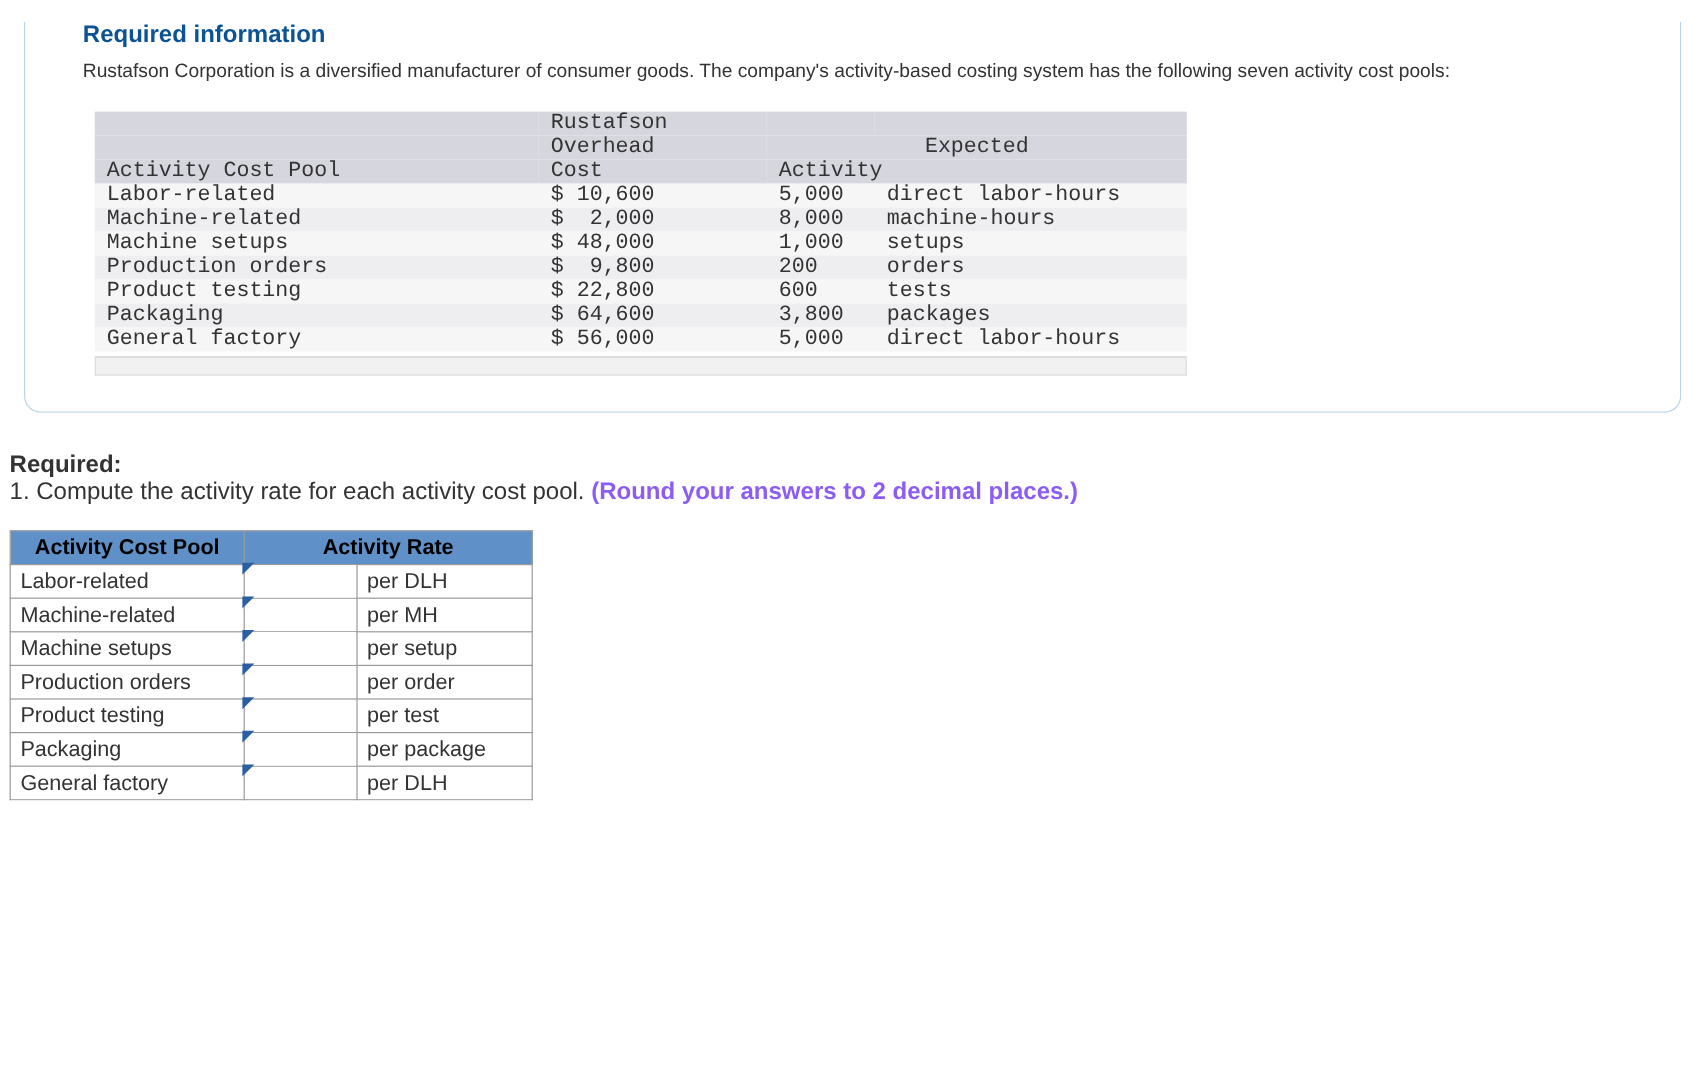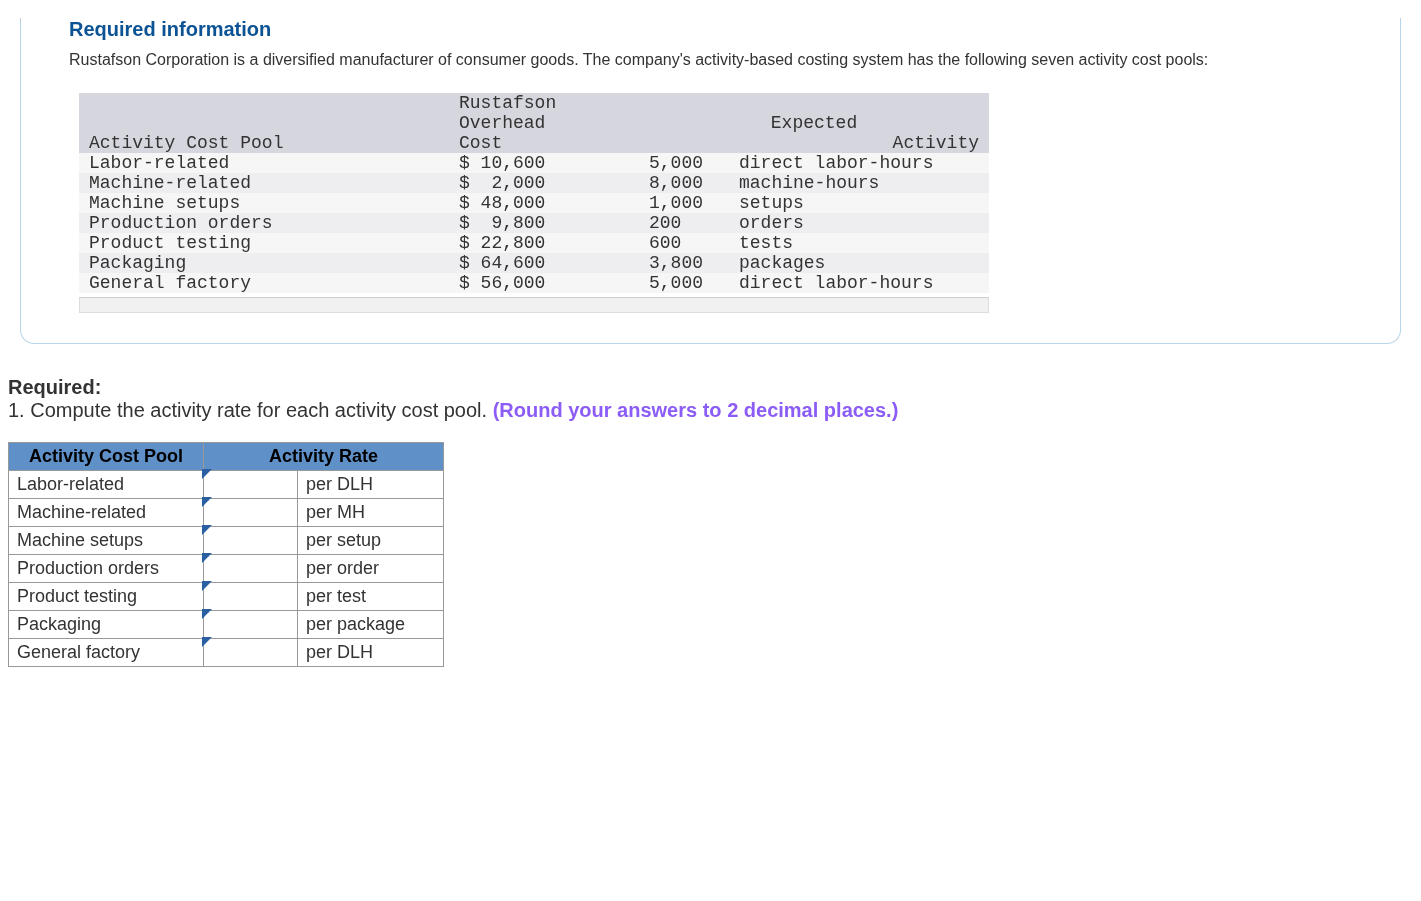--- a/index.html
+++ b/index.html
@@ -130,21 +130,21 @@
             <th></th>
         </tr>
         <tr class="hdr-row">
           <th></th>
           <th class="col-cost-hdr">Overhead</th>
           <th colspan="2" style="text-align:center">Expected</th>
         </tr>
         <tr class="hdr-row">
           <th class="col-pool">Activity Cost Pool</th>
           <th class="col-cost-hdr">Cost</th>
-          <th colspan="2" style="text-align:right">Activity</th>
+          <th colspan="2" style="text-align:left">Activity</th>
         </tr>
       </thead>
       <tbody class="zebra" id="data-rows">
           <tr>
             <td class="col-pool">Labor-related</td>
             <td class="col-cost">$ 10,600</td>
             <td class="col-qty">5,000</td>
             <td class="col-unit">direct labor-hours</td>
           </tr>
           <tr>

